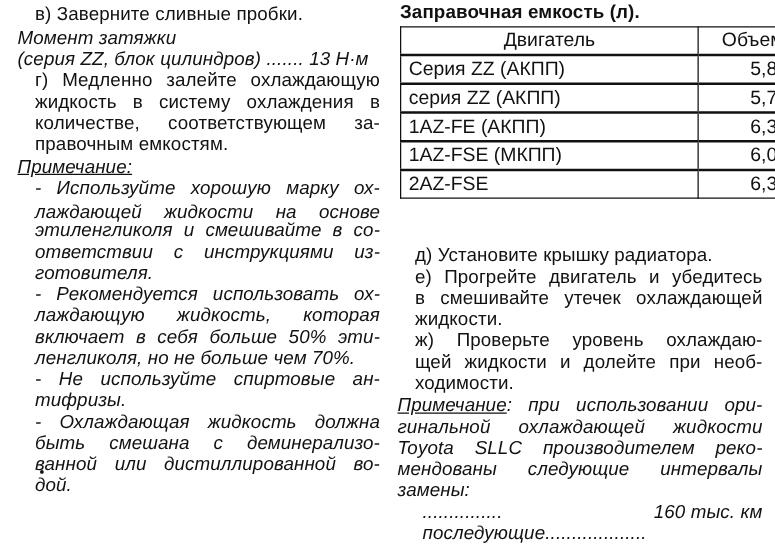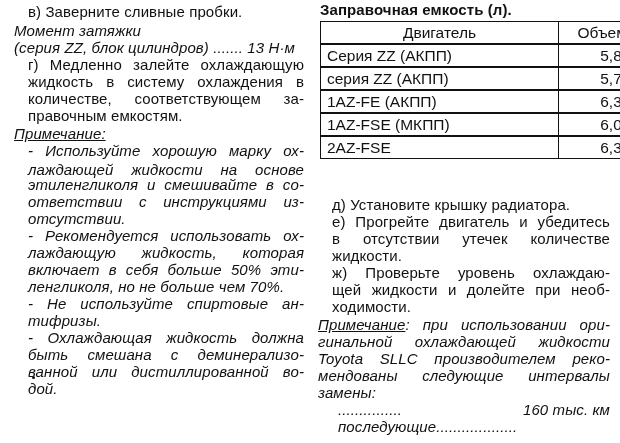--- a/index.html
+++ b/index.html
@@ -47,21 +47,21 @@
   <div class="line just ind" style="position:absolute;top:73px;width:276px;">жидкость в систему охлаждения в</div>
   <div class="line just ind" style="position:absolute;top:90px;width:276px;">количестве, соответствующем за-</div>
   <div class="line ind" style="position:absolute;top:107px;">правочным емкостям.</div>
 
   <div class="line it u" style="position:absolute;top:125px;">Примечание:</div>
 
   <div class="line it just ind" style="position:absolute;top:142px;width:276px;">- Используйте хорошую марку ох-</div>
   <div class="line it just ind" style="position:absolute;top:161px;width:276px;">лаждающей жидкости на основе</div>
   <div class="line it just ind" style="position:absolute;top:176px;width:276px;">этиленгликоля и смешивайте в со-</div>
   <div class="line it just ind" style="position:absolute;top:193px;width:276px;">ответствии с инструкциями из-</div>
-  <div class="line it ind" style="position:absolute;top:210px;">отсутствии.</div>
+  <div class="line it ind" style="position:absolute;top:210px;">готовителя.</div>
   <div class="line it just ind" style="position:absolute;top:227px;width:276px;">- Рекомендуется использовать ох-</div>
   <div class="line it just ind" style="position:absolute;top:244px;width:276px;">лаждающую жидкость, которая</div>
   <div class="line it just ind" style="position:absolute;top:261px;width:276px;">включает в себя больше 50% эти-</div>
   <div class="line it ind" style="position:absolute;top:278px;">ленгликоля, но не больше чем 70%.</div>
   <div class="line it just ind" style="position:absolute;top:295px;width:276px;">- Не используйте спиртовые ан-</div>
   <div class="line it ind" style="position:absolute;top:312px;">тифризы.</div>
   <div class="line it just ind" style="position:absolute;top:329px;width:276px;">- Охлаждающая жидкость должна</div>
   <div class="line it just ind" style="position:absolute;top:346px;width:276px;">быть смешана с деминерализо-</div>
   <div class="line it just ind" style="position:absolute;top:363px;width:276px;">ванной или дистиллированной во-</div>
   <div class="line it ind" style="position:absolute;top:380px;">дой.</div>
@@ -95,21 +95,21 @@
   <tr>
     <td>2AZ-FSE</td>
     <td class="v">6,3</td>
   </tr>
 </tbody>
   </table>
 
 <div class="col right">
   <div class="line ind" style="position:absolute;top:196px;">д) Установите крышку радиатора.</div>
   <div class="line just ind" style="position:absolute;top:213px;width:278px;">е) Прогрейте двигатель и убедитесь</div>
-  <div class="line just ind" style="position:absolute;top:230px;width:278px;">в отсутствии утечек количестве</div>
+  <div class="line just ind" style="position:absolute;top:230px;width:278px;">в смешивайте утечек охлаждающей</div>
   <div class="line ind" style="position:absolute;top:247px;">жидкости.</div>
   <div class="line just ind" style="position:absolute;top:264px;width:278px;">ж) Проверьте уровень охлаждаю-</div>
   <div class="line just ind" style="position:absolute;top:281px;width:278px;">щей жидкости и долейте при необ-</div>
   <div class="line ind" style="position:absolute;top:298px;">ходимости.</div>
 
   <div class="line it" style="position:absolute;top:316px;width:292px;display:flex;">
     <span class="u">Примечание</span>
       <span style="flex:1;text-align:justify;text-align-last:justify;">: при использовании ори-</span>
   </div>
   <div class="line it just" style="position:absolute;top:333px;width:292px;">гинальной охлаждающей жидкости</div>

